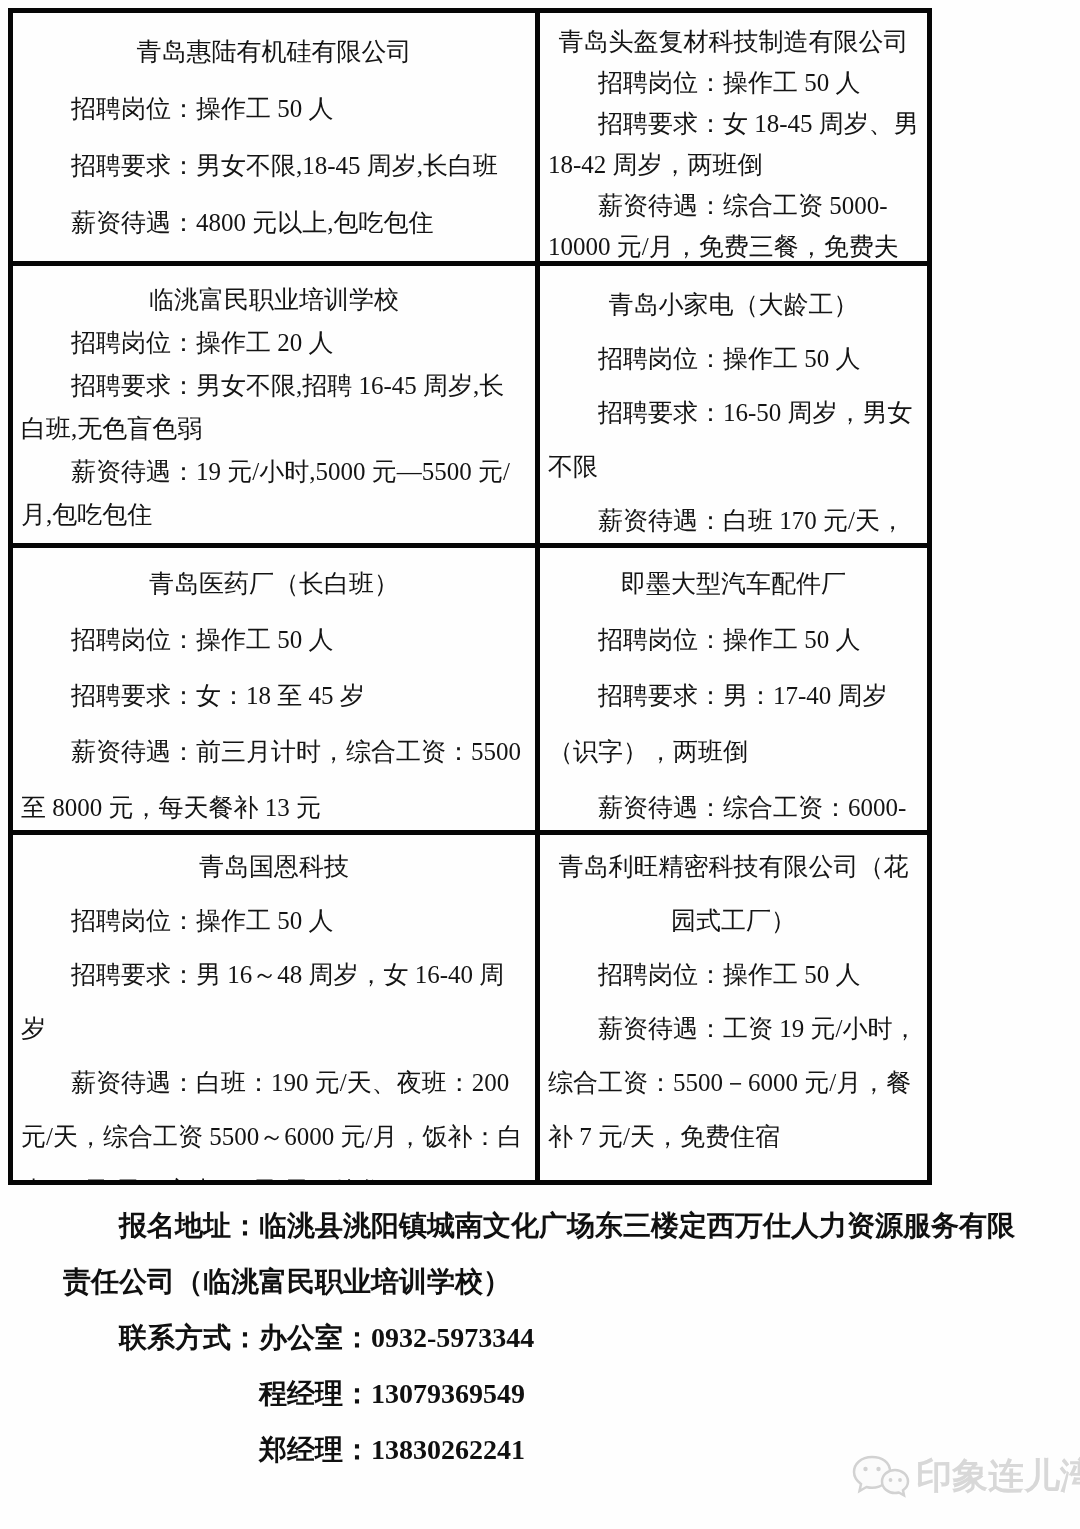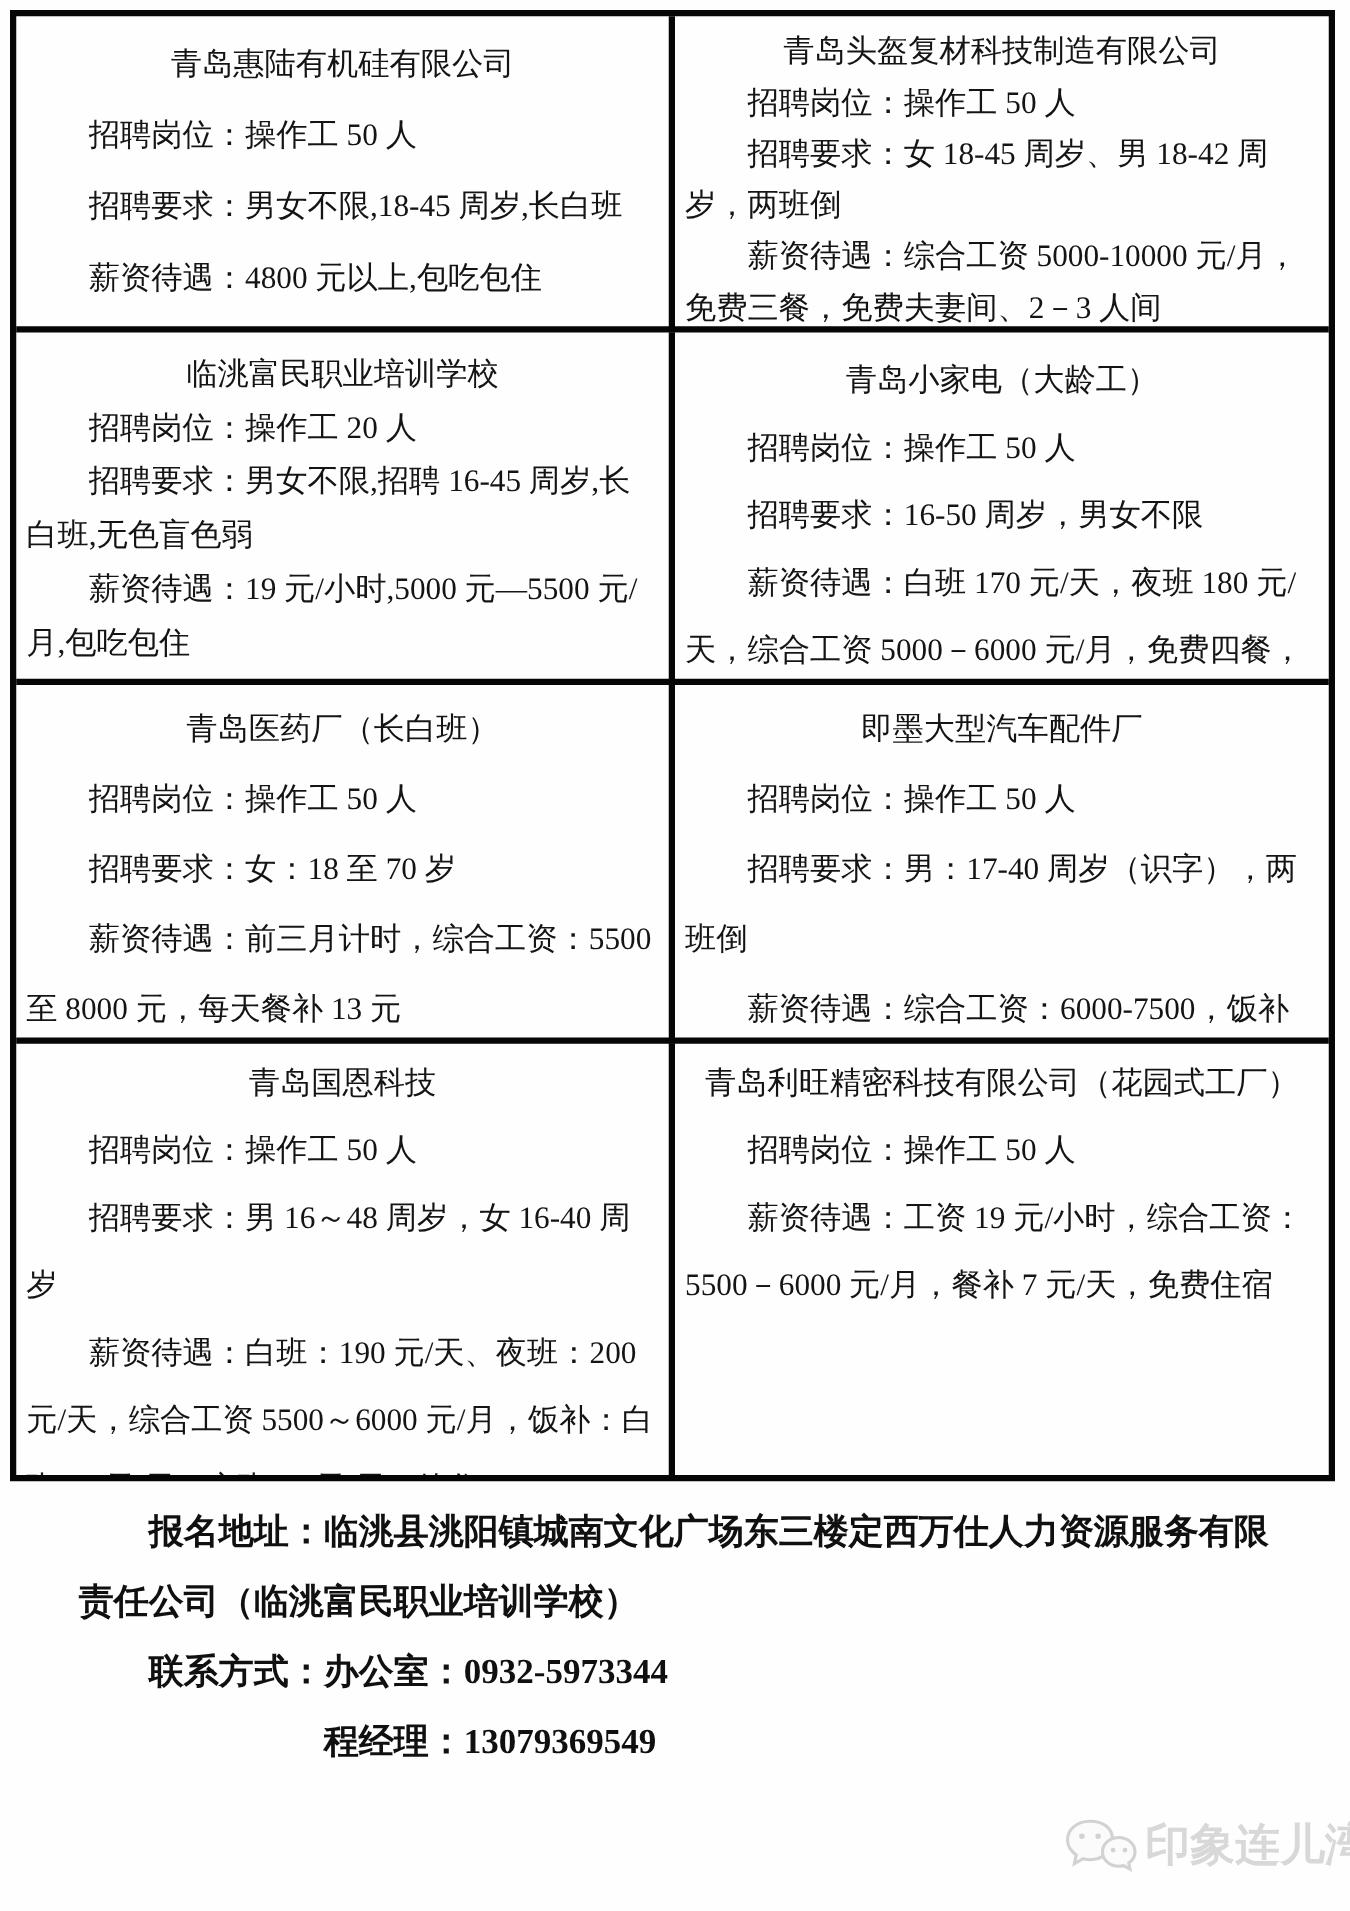--- a/index.html
+++ b/index.html
@@ -8,21 +8,21 @@
     background:#ffffff;
     font-family:"Liberation Serif","DejaVu Serif",serif;
     color:#141414;
     position:relative;
     overflow:hidden;
   }
   .page{position:absolute;left:0;top:0;width:1080px;height:1529px;background:#fefefe;}
   
   .grid{
     position:absolute;left:8px;top:8px;
-    width:1060px;height:1177px;
+    width:924px;height:1177px;
     border:5px solid #060606;
     box-sizing:border-box;
     display:grid;
     grid-template-columns:527px 1fr;
     grid-template-rows:253px 282px 287px 1fr;
     background:#fefefe;
   }
   .cell{
     box-sizing:border-box;
     padding:8px 8px 0 8px;
@@ -92,21 +92,21 @@
     <div class="cell rowB c3">
       <div class="title">青岛小家电（大龄工）</div>
       <p><span>招聘岗位：</span><span>操作工 50 人</span></p>
       <p><span>招聘要求：</span><span>16-50 周岁，男女不限</span></p>
       <p><span>薪资待遇：</span><span>白班 170 元/天，夜班 180 元/天，综合工资 5000－6000 元/月，免费四餐，免费住宿</span></p>
     </div>
 
     <div class="cell colL rowB c4">
       <div class="title">青岛医药厂（长白班）</div>
       <p><span>招聘岗位：</span><span>操作工 50 人</span></p>
-      <p><span>招聘要求：</span><span>女：18 至 70 岁</span></p>
+      <p><span>招聘要求：</span><span>女：18 至 45 岁</span></p>
       <p><span>薪资待遇：</span><span>前三月计时，综合工资：5500 至 8000 元，每天餐补 13 元</span></p>
     </div>
     <div class="cell rowB c5">
       <div class="title">即墨大型汽车配件厂</div>
       <p><span>招聘岗位：</span><span>操作工 50 人</span></p>
       <p><span>招聘要求：</span><span>男：17-40 周岁（识字），两班倒</span></p>
       <p><span>薪资待遇：</span><span>综合工资：6000-7500，饭补每月 200 元（有食堂）</span></p>
     </div>
 
     <div class="cell colL c6">
@@ -120,20 +120,21 @@
       <p><span>招聘岗位：</span><span>操作工 50 人</span></p>
       <p><span>薪资待遇：</span><span>工资 19 元/小时，综合工资：5500－6000 元/月，餐补 7 元/天，免费住宿</span></p>
     </div>
 
   </div>
 
   <div class="footer">
     <p class="indent2"><span>报名地址：</span><span>临洮县洮阳镇城南文化广场东三楼定西万仕人力资源服务有限责任公司（临洮富民职业培训学校）</span></p>
     <p class="indent2"><span>联系方式：</span><span>办公室：0932-5973344</span></p>
     <p class="indent7"><span>程经理：</span><span>13079369549</span></p>
+    <p class="indent7"><span>郑经理：</span><span>13830262241</span></p>
   </div>
 
   <div class="watermark">
     <span>
       <svg width="58" height="46" viewBox="0 0 58 46">
         <g fill="none" stroke="#d2d2d2" stroke-width="2.5">
           <path d="M20 3 C9 3 2 10 2 18 c0 5 3 9 7 12 l-1.5 7 7-4 c1.8 0.5 3.6 0.8 5.5 0.8 10 0 18-7 18-16.4 S30 3 20 3 Z" fill="#fbfbfb"></path>
           <path d="M43 16 c7 0 13 5 13 11.5 0 3.6-2 6.7-5 8.8 l1 5 -5.2-2.8 c-1.2 0.3-2.5 0.5-3.8 0.5 -7 0-13-5-13-11.5 S36 16 43 16 Z" fill="#fbfbfb"></path>
         </g>
         <g fill="#d2d2d2">

